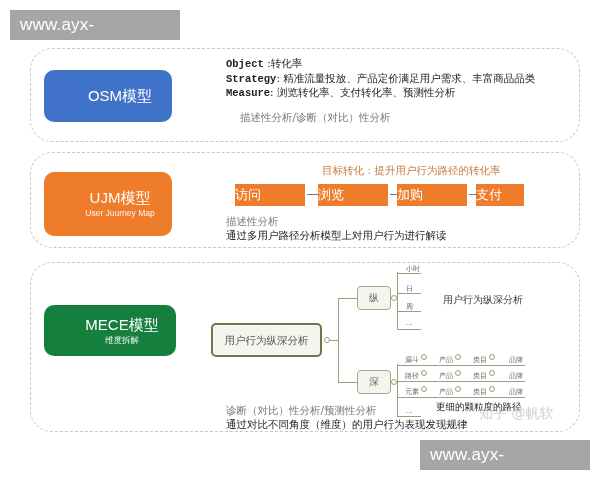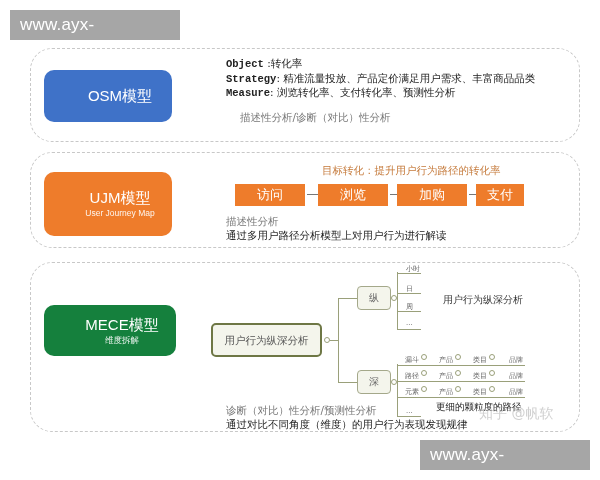--- a/index.html
+++ b/index.html
@@ -34,21 +34,21 @@
   .txt { position: absolute; font-size: 10.5px; line-height: 13.5px; white-space: nowrap; color: #222; }
   .txt b { font-family: Liberation Mono, monospace; font-weight: bold; margin-top: 9px; }
   .grey { color: #777; }
 
   .osm-lines { left: 226px; top: 57px; }
   .osm-desc { left: 240px; top: 111px; }
 
   .goal { position: absolute; left: 282px; top: 164px; font-size: 10.5px; color: #c57a3b; white-space: nowrap; margin-left: 40px; }
   .step {
     position: absolute; top: 184px; height: 22px; width: 70px; background: #ee7c2b;
-    color: #fff; font-size: 13px; line-height: 22px; text-align: center;
+    color: #fff; font-size: 13px; line-height: 22px; 
   }
   .arrow { position: absolute; top: 194px; height: 1px; background: #777; }
   .arrow::after {
     content: ""; position: absolute; right: -1px; top: -3px;
     border-left: 5px solid #777; border-top: 3.5px solid transparent; border-bottom: 3.5px solid transparent;
   }
   .ujm-desc { left: 226px; top: 215px; }
 
   
   .root-node {

